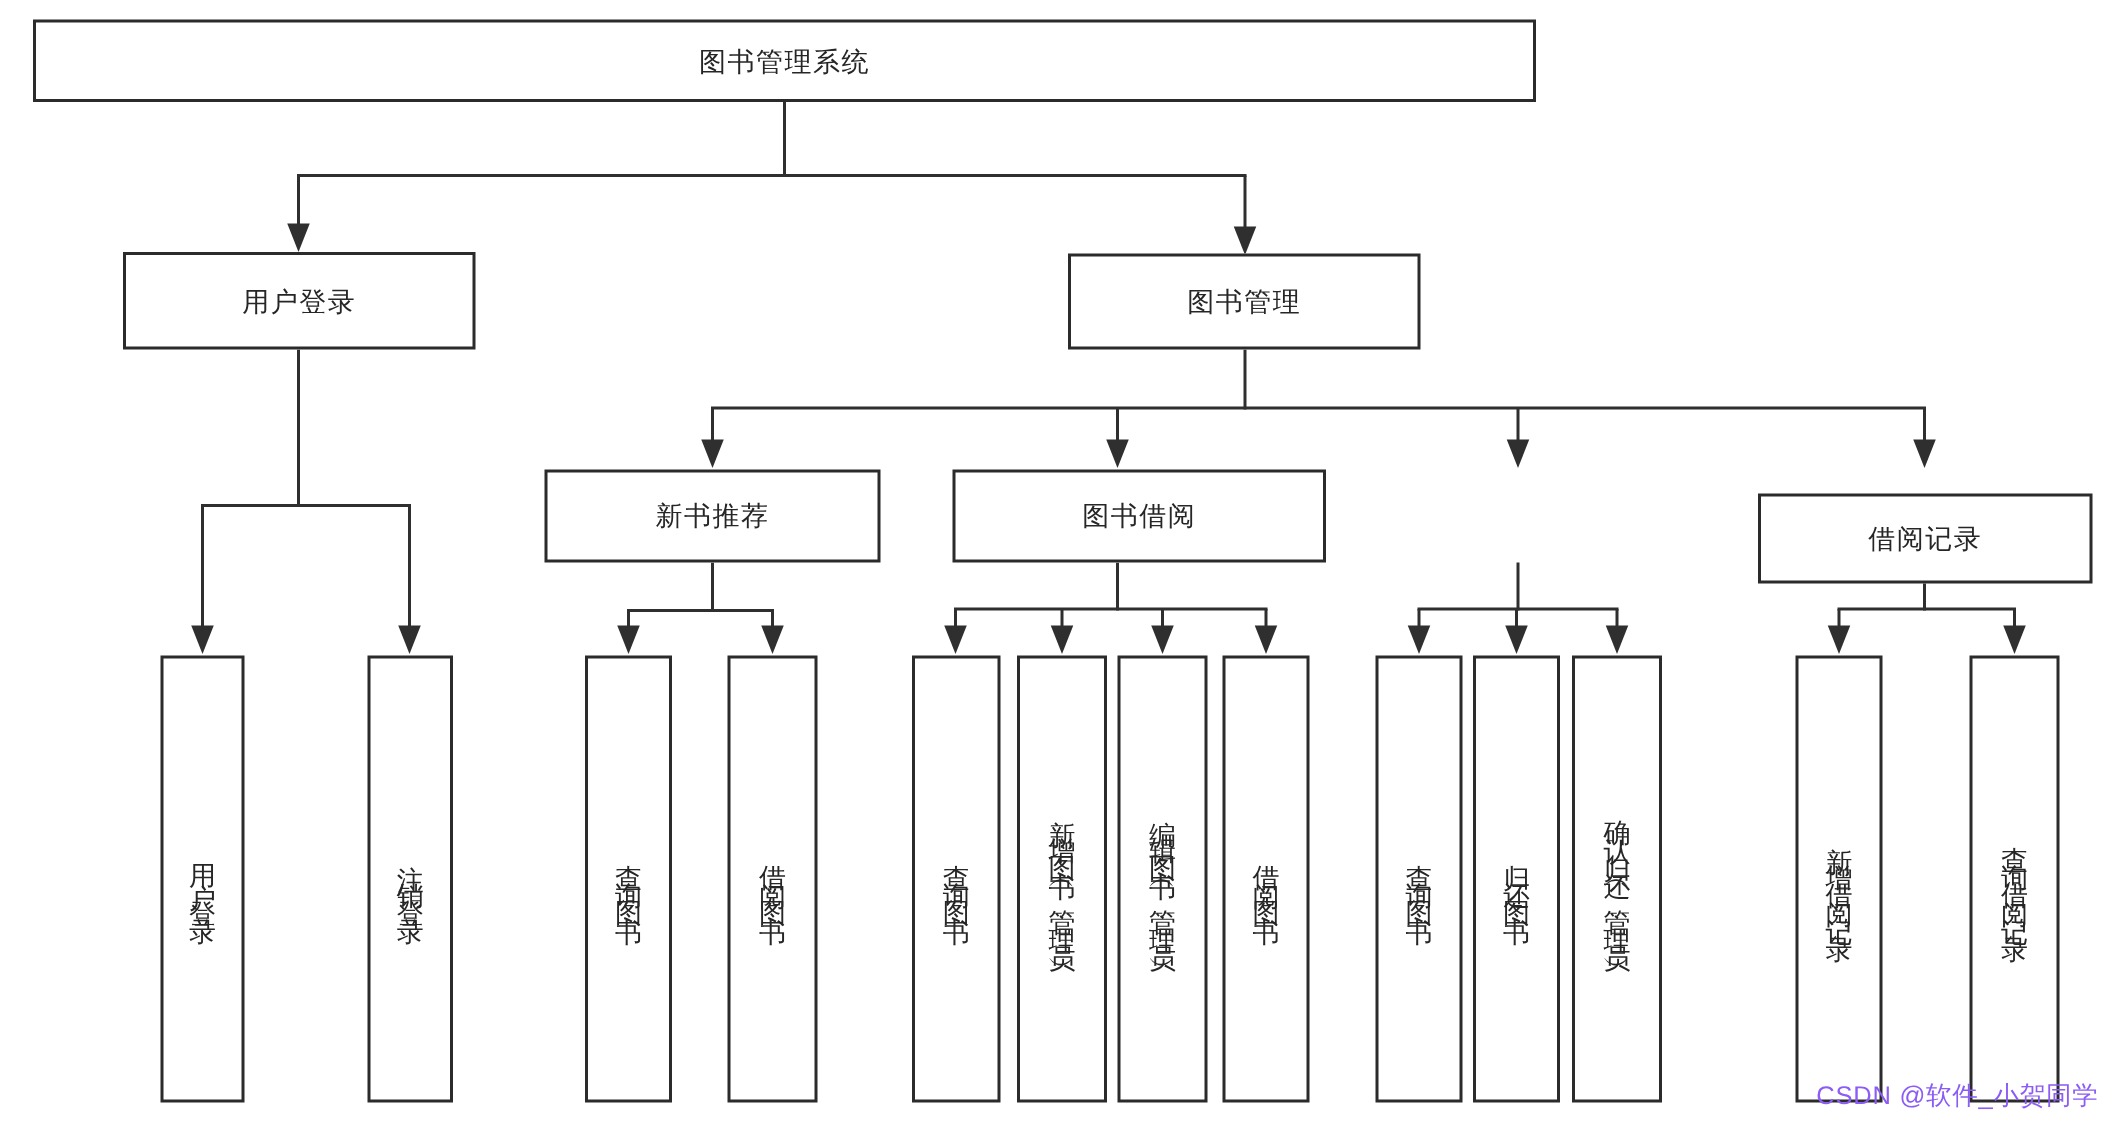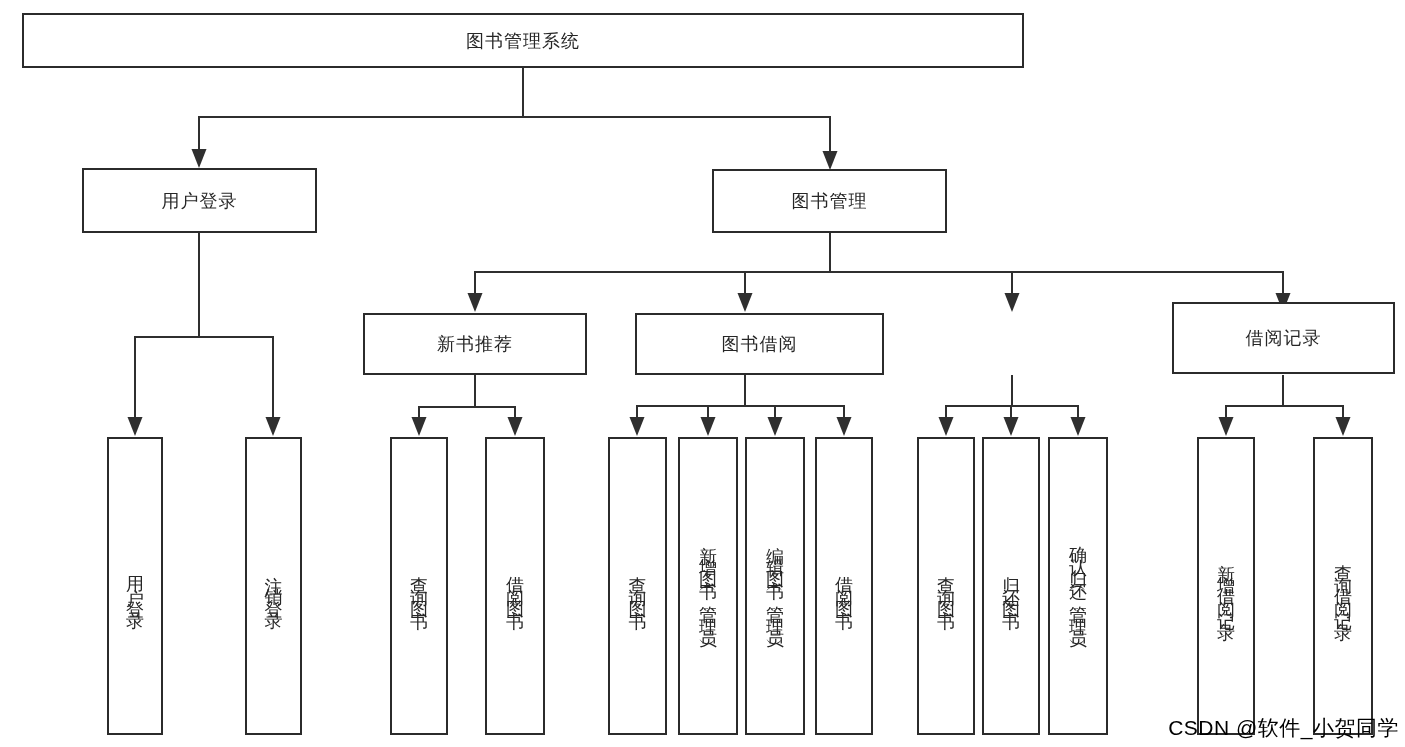--- a/index.html
+++ b/index.html
@@ -16,21 +16,21 @@
   .hlabel{
     font-size:18px;color:#262626;letter-spacing:1px;white-space:nowrap;
   }
   .leaf{top:437px;height:298px;}
   .vlabel{
     writing-mode:vertical-rl;text-orientation:mixed;
     font-size:18px;color:#262626;letter-spacing:12px;line-height:1;
   }
   .watermark{
     position:absolute;right:6px;bottom:5px;
-    font-size:21px;color:#000000;letter-spacing:.5px;white-space:nowrap;margin-top:24px;
+    font-size:17px;color:#8b5cf6;letter-spacing:.5px;white-space:nowrap;margin-top:24px;
   }
 </style>
 </head>
 <body>
 
 <div class="stage">
 
   <svg class="connectors" width="1405" height="747" viewBox="0 0 1405 747" stroke="#2f2f2f" stroke-width="2" fill="#2f2f2f">
 
     <line x1="523" y1="68" x2="523" y2="118"></line>
@@ -103,21 +103,21 @@
   <div class="box" style="left:363px;top:313px;width:224px;height:62px">
     <span class="hlabel">新书推荐</span>
   </div>
 
   <div class="box" style="left:712px;top:169px;width:235px;height:64px">
     <span class="hlabel">图书管理</span>
   </div>
   <div class="box" style="left:635px;top:313px;width:249px;height:62px">
     <span class="hlabel">图书借阅</span>
   </div>
-  <div class="box" style="left:1172px;top:302px;width:223px;height:72px">
+  <div class="box" style="left:1172px;top:329px;width:223px;height:60px">
     <span class="hlabel">借阅记录</span>
   </div>
 
   <div class="box leaf" style="left:107px;width:56px">
     <span class="vlabel">用户登录</span>
   </div>
   <div class="box leaf" style="left:245px;width:57px">
     <span class="vlabel">注销登录</span>
   </div>
 

